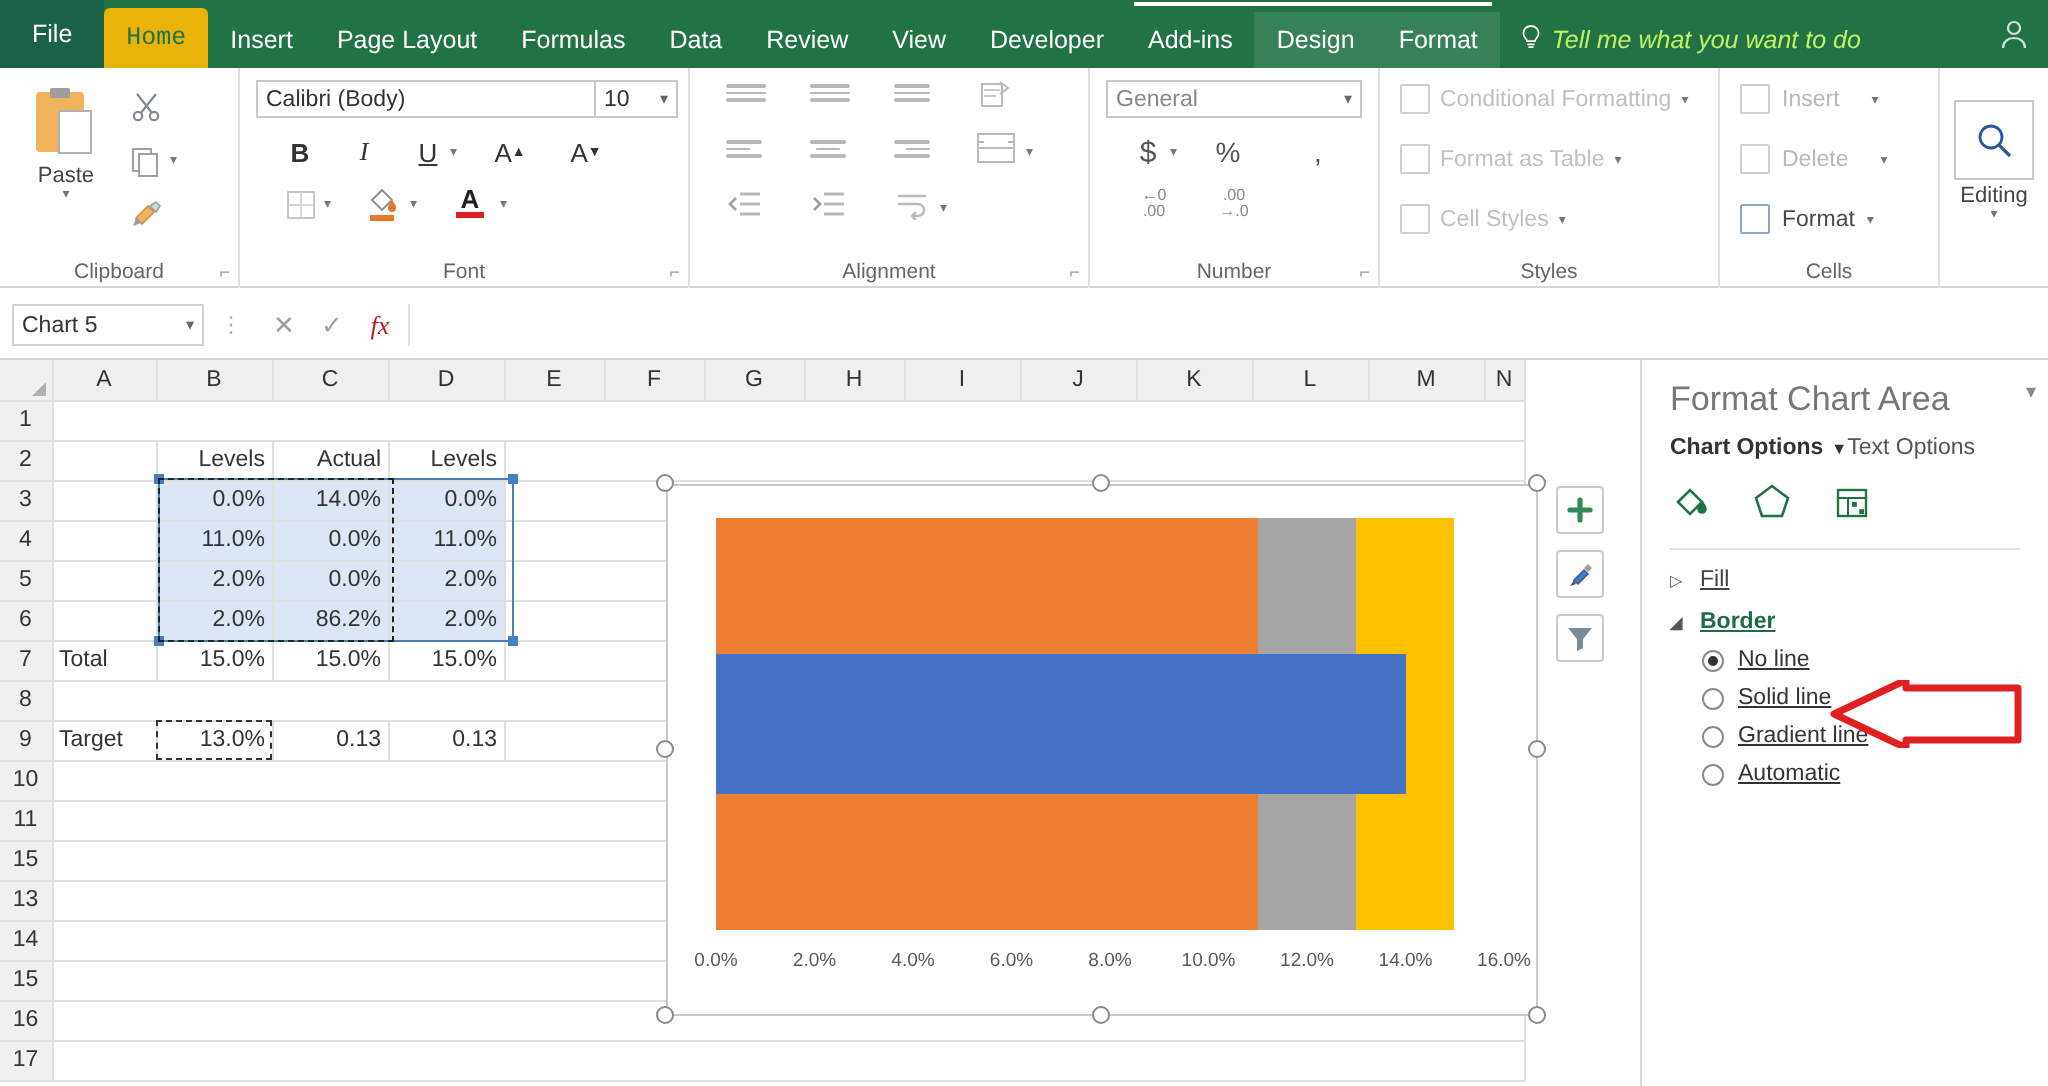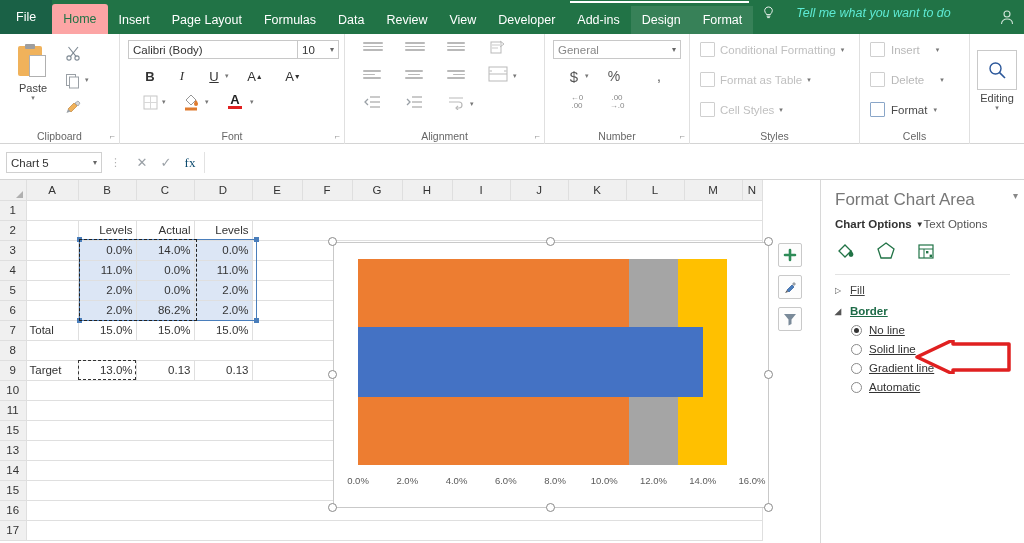--- a/index.html
+++ b/index.html
@@ -22,39 +22,40 @@
   .tab {
     height: 28px; line-height: 28px;
     padding: 0 11px;
     color: #ffffff;
     font-size: 12.5px;
     white-space: nowrap;
     cursor: default;
   }
   .tab.file { background: #1a6146; padding: 0 16px; height: 34px; line-height: 34px; }
   .tab.active {
-    background: #fca5a5; color: #217346;
+    background: #eab308; color: #217346;
     border-radius: 3px 3px 0 0;
     height: 30px; line-height: 30px;
     font-weight: normal;
+    font-family: Liberation Mono, monospace;
   }
   .tab.ctx { background: rgba(255,255,255,0.10); }
   .ctxgroup {
     position: relative;
     display: flex; align-items: flex-end;
     height: 34px;
   }
   .ctxgroup::before {
     content: ""; position: absolute; top: 1px; left: 4px; right: 4px;
     height: 2px; background: #ffffff;
   }
   .tellme {
-    display: flex; gap: 22px;
+    display: flex; align-items: center; gap: 5px;
     height: 28px; padding: 0 10px;
-    color: #5eead4; font-size: 12.5px; font-style: italic;
+    color: #bef264; font-size: 12.5px; font-style: italic;
   }
   .bulb { font-style: normal; font-size: 12px; }
   .acct {
     position: absolute; right: 4px; top: 4px;
     width: 26px; height: 26px;
     display: flex; align-items: center; justify-content: center;
     color: #d6e9dd;
   }
 
   
@@ -159,21 +160,21 @@
     margin-left: 6px; width: 96px; height: 21px;
     border: 1px solid #d0d0d0; background: #fff;
     display: flex; align-items: center; padding: 0 4px;
     font-size: 11.5px; color: #333;
   }
   .namebox .cv { margin-left: auto; font-size: 8px; color: #666; }
   .fbdots { margin: 0 8px; color: #b0b0b0; font-size: 11px; letter-spacing: 1px;}
   .fb-ico {
     width: 24px; text-align: center; color: #9aa0a6; font-size: 13px;
   }
-  .fb-ico.fx { font-family: "Liberation Serif", serif; color:#0c4a6e; }
+  .fb-ico.fx { font-style: italic; font-family: "Liberation Serif", serif; color:#b91c1c; }
   .fbinput {
     flex: 1; height: 21px; border-left: 1px solid #e2e2e2; margin-left: 2px;
     background: #fff;
   }
 
   
   .gridwrap {
     position: absolute; top: 180px; left: 0; width: 820px; height: 363px;
     background: #fff; overflow: hidden;
   }

